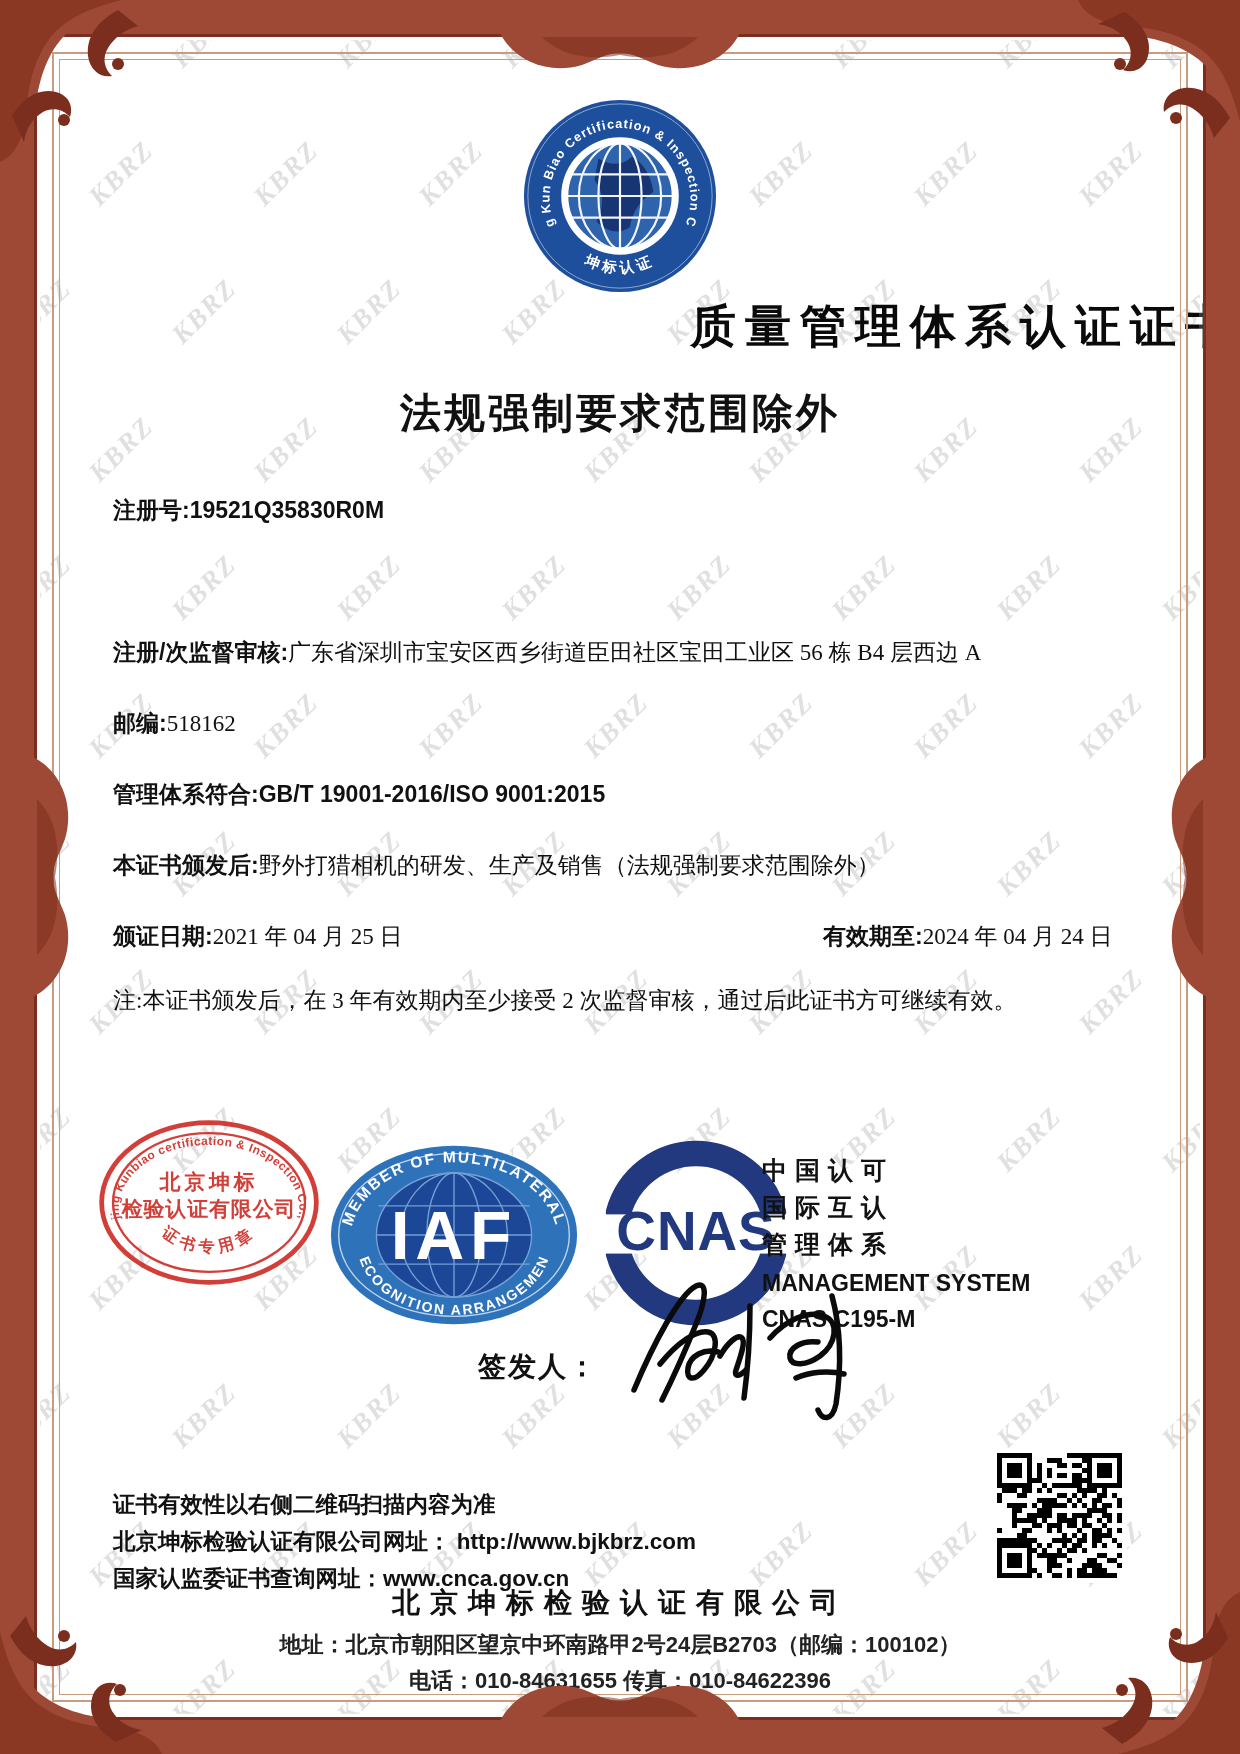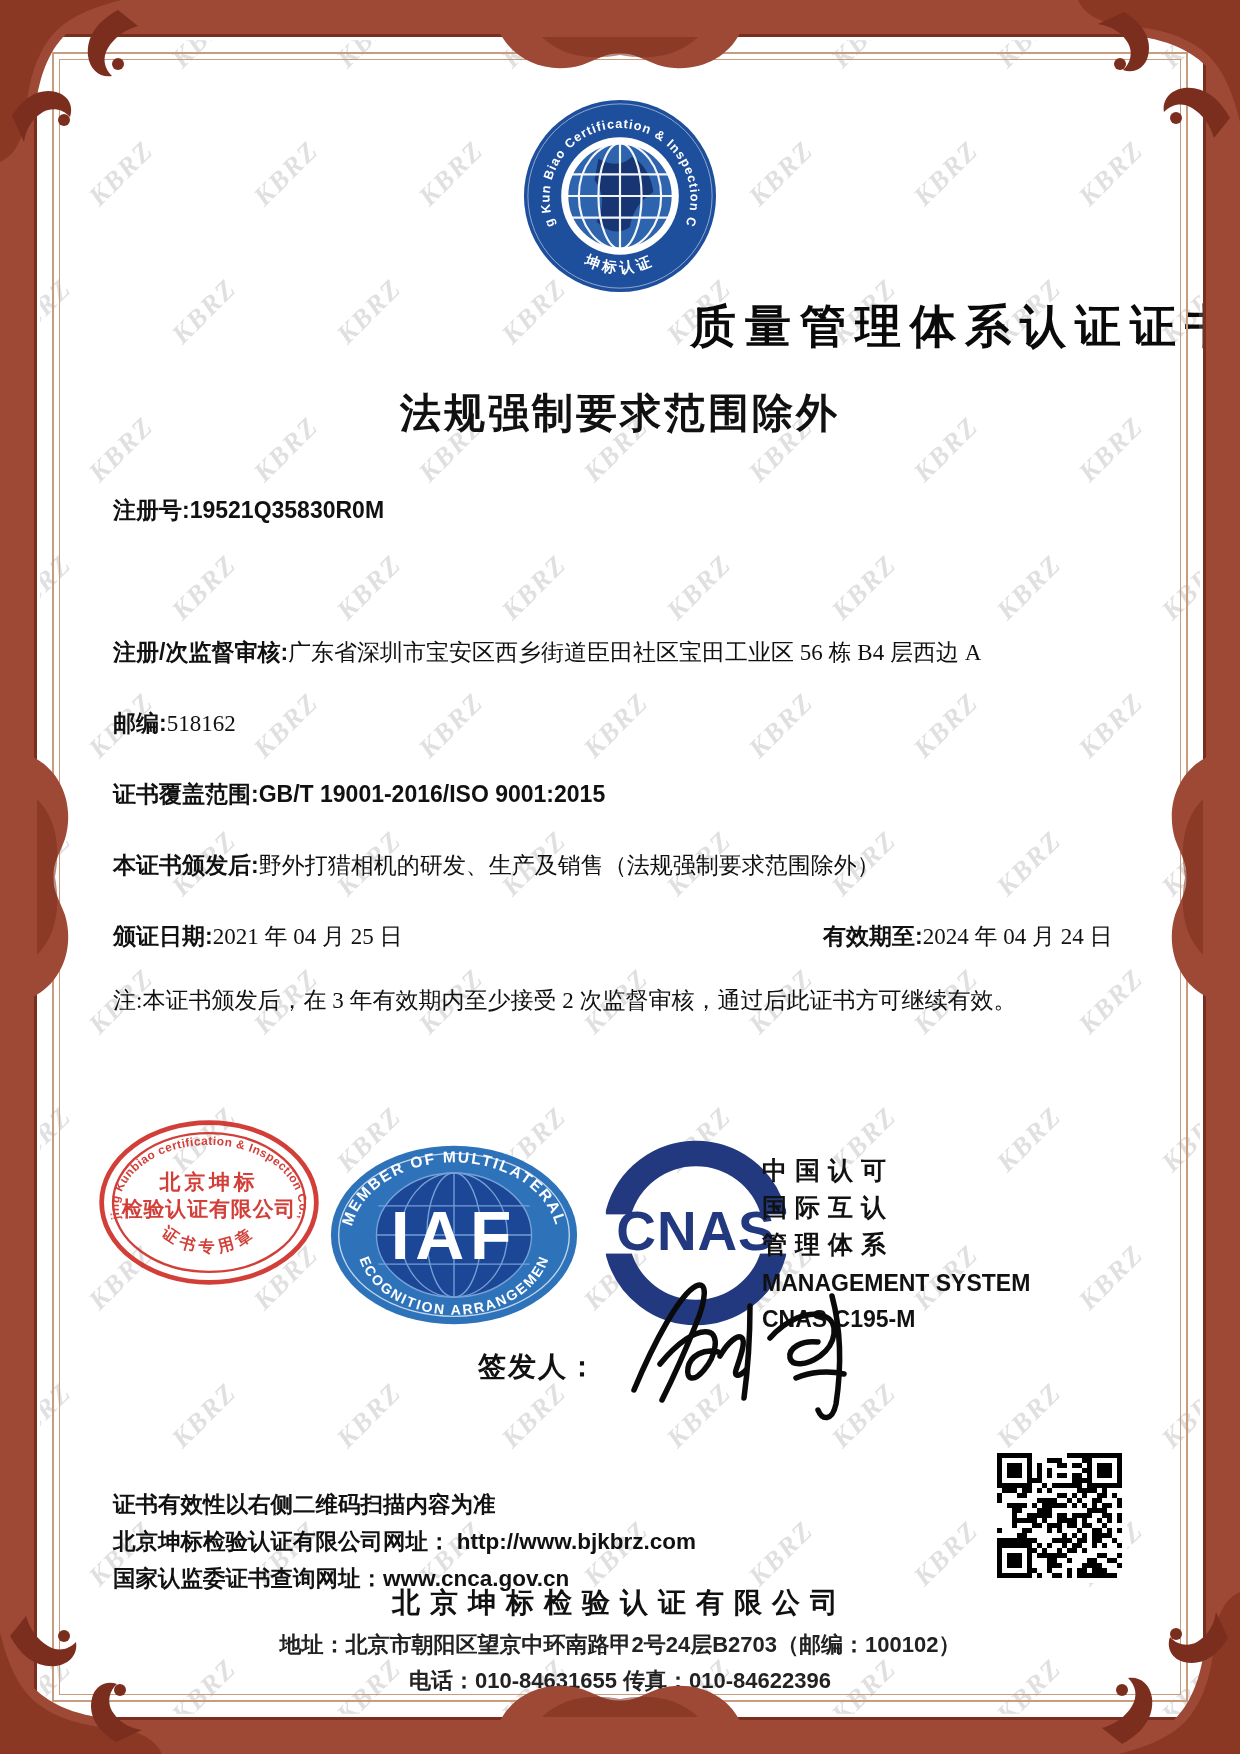--- a/index.html
+++ b/index.html
@@ -198,21 +198,21 @@
         <textPath href="#logoBottom" startOffset="50%" text-anchor="middle">坤标认证</textPath>
       </text>
     </svg>
 
     <div class="title">质量管理体系认证证书</div>
     <div class="company">法规强制要求范围除外</div>
 
     <p class="frow" style="top:470px"><span class="f-label">注册号:</span><span class="v-sans">19521Q35830R0M</span></p>
     <p class="frow" style="top:612px"><span class="f-label">注册/次监督审核:</span><span class="v-serif">广东省深圳市宝安区西乡街道臣田社区宝田工业区 56 栋 B4 层西边 A</span></p>
     <p class="frow" style="top:683px"><span class="f-label">邮编:</span><span class="v-serif">518162</span></p>
-    <p class="frow" style="top:754px"><span class="f-label">证书覆盖范围:</span><span class="v-sans">GB/T 19001-2016/ISO 9001:2015</span></p>
+    <p class="frow" style="top:754px"><span class="f-label">管理体系符合:</span><span class="v-sans">GB/T 19001-2016/ISO 9001:2015</span></p>
     <p class="frow" style="top:825px"><span class="f-label">本证书颁发后:</span><span class="v-serif">野外打猎相机的研发、生产及销售（法规强制要求范围除外）</span></p>
 
     <p class="frow" style="top:896px">
       <span><span class="f-label">颁证日期:</span><span class="v-serif">2021 年 04 月 25 日</span></span>
       <span class="date-right"><span class="f-label">有效期至:</span><span class="v-serif">2024 年 04 月 24 日</span></span>
     </p>
 
     <p class="note">注:本证书颁发后，在 3 年有效期内至少接受 2 次监督审核，通过后此证书方可继续有效。</p>
 
     <svg class="stamp" viewBox="0 0 240 185" opacity="0.92">

